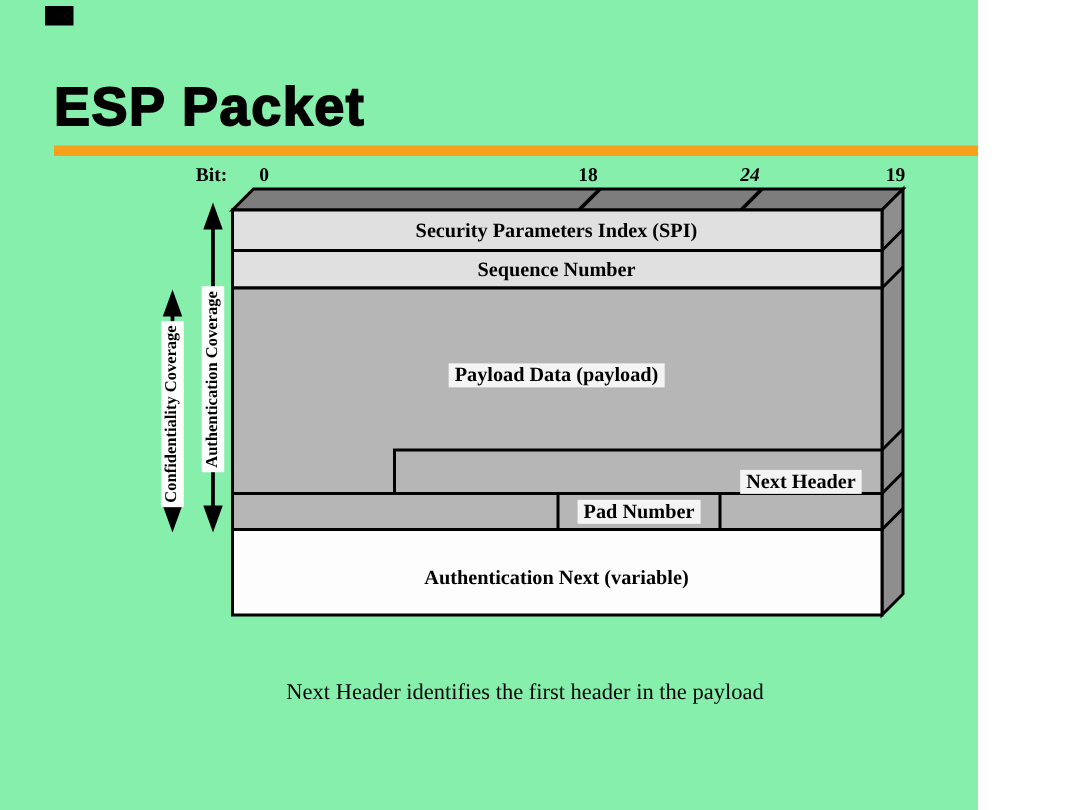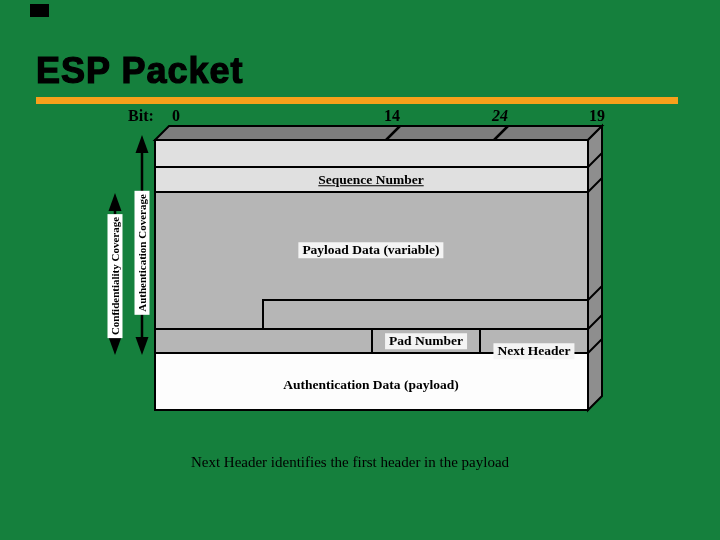--- a/index.html
+++ b/index.html
@@ -1,44 +1,44 @@
 <!DOCTYPE html>
 <html><head>
 <meta charset="utf-8">
 <style>
   html,body{margin:0;padding:0;background:#fff;}
-  .slide{position:relative;width:720px;height:540px;background:#15803d;overflow:hidden;
+  .slide{position:relative;width:652px;height:540px;background:#86efac;overflow:hidden;
          font-family:"Liberation Serif",serif;}
   .corner-mark{position:absolute;left:30px;top:4px;width:19px;height:13px;background:#000;}
   .title{position:absolute;left:36px;top:50px;margin:0;
          font-family:"Liberation Sans",sans-serif;font-weight:900;font-size:36px;
          letter-spacing:1px;color:#000;-webkit-text-stroke:1.2px #000;}
   .accent-bar{position:absolute;left:36px;top:97px;width:642px;height:7px;background:#F7A01B;}
   .diagram{position:absolute;left:0;top:0;width:720px;height:540px;}
   .diagram svg{position:absolute;left:0;top:0;}
   .dlabel{position:absolute;transform:translate(-50%,-50%);white-space:nowrap;
           font-weight:bold;font-size:13.5px;color:#000;line-height:1;}
   .boxed{background:#f4f4f4;padding:1px 4px;}
-  .bit{font-size:16px;}
+  .bit{font-size:13px;}
   .rot{position:absolute;transform:translate(-50%,-50%) rotate(-90deg);white-space:nowrap;
        font-weight:bold;font-size:11px;background:#ffffff;padding:2px 3px;line-height:1;}
   .caption{position:absolute;left:0;top:454px;width:700px;margin:0;text-align:center;
            font-size:15px;color:#000;}
   
   .p-bit{left:141px;top:116px;}
   .p-t0{left:176px;top:116px;}
   .p-t16{left:392px;top:116px;}
   .p-t24{left:500px;top:116px;font-style:italic;}
   .p-t31{left:597px;top:116px;}
   .p-spi{left:371px;top:154px;}
-  .p-seq{left:371px;top:180px;text-decoration:underline;}
+  .p-seq{left:371px;top:180px;}
   .p-pay{left:371px;top:250px;}
   .p-pad{left:371px;top:316px;}
   .p-plen{left:426px;top:341px;}
-  .p-nhdr{left:534px;top:351px;}
+  .p-nhdr{left:534px;top:321px;}
   .p-auth{left:371px;top:385px;}
   .p-conf{left:115px;top:276px;}
   .p-acov{left:142px;top:253px;}
 </style>
 </head>
 <body>
 
 <div class="slide">
 
   <div class="corner-mark"></div>
@@ -80,28 +80,29 @@
 
       <g>
         <line x1="115" y1="206" x2="115" y2="342" stroke="#000" stroke-width="2.5"></line>
         <polygon points="115,193 108.5,211 121.5,211"></polygon>
         <polygon points="115,355 108.5,337 121.5,337"></polygon>
       </g>
     </svg>
 
     <div class="dlabel bit p-bit">Bit:</div>
     <div class="dlabel bit p-t0">0</div>
-    <div class="dlabel bit p-t16">14</div>
+    <div class="dlabel bit p-t16">18</div>
     <div class="dlabel bit p-t24">24</div>
     <div class="dlabel bit p-t31">19</div>
 
+    <div class="dlabel p-spi">Security Parameters Index (SPI)</div>
     <div class="dlabel p-seq">Sequence Number</div>
-    <div class="dlabel boxed p-pay">Payload Data (variable)</div>
+    <div class="dlabel boxed p-pay">Payload Data (payload)</div>
     <div class="dlabel boxed p-plen">Pad Number</div>
     <div class="dlabel boxed p-nhdr">Next Header</div>
-    <div class="dlabel p-auth">Authentication Data (payload)</div>
+    <div class="dlabel p-auth">Authentication Next (variable)</div>
 
     <div class="rot p-conf">Confidentiality Coverage</div>
     <div class="rot p-acov">Authentication Coverage</div>
   </div>
 
   <p class="caption">Next Header identifies the first header in the payload</p>
 </div>
 
 </body></html>

